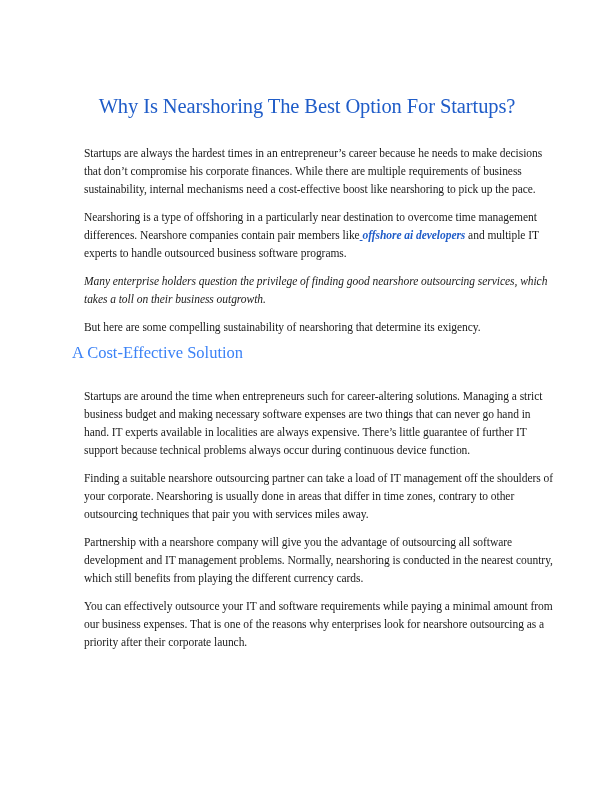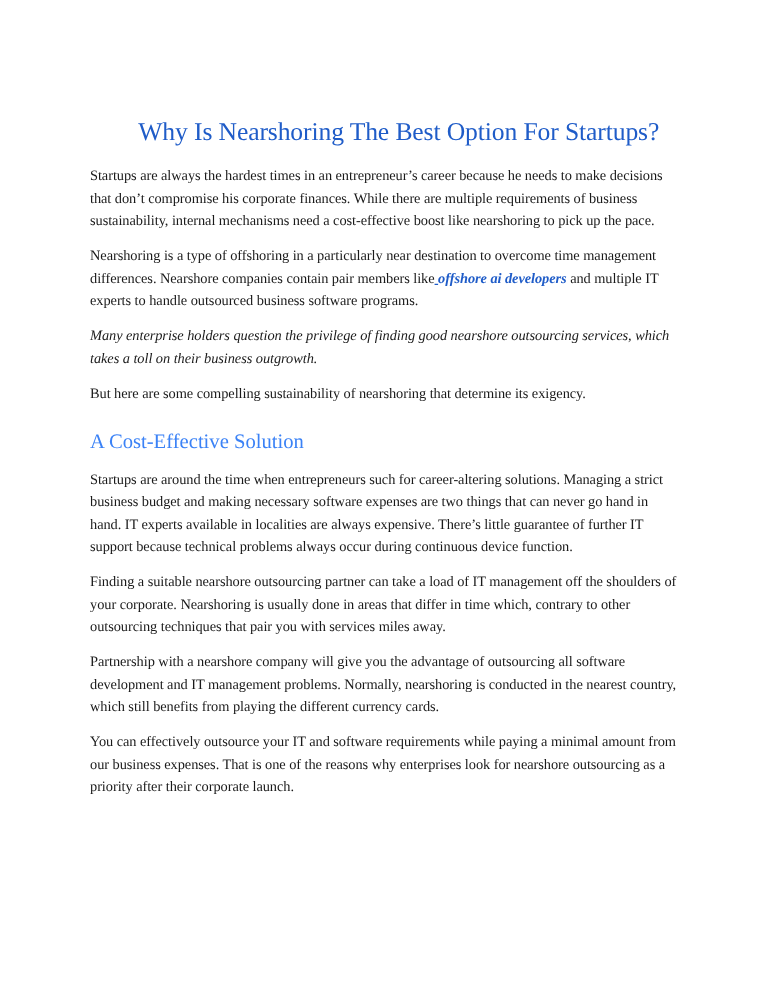--- a/index.html
+++ b/index.html
@@ -17,37 +17,37 @@
   }
   .page {
     position: absolute;
     left: 72px;
     top: 0;
     width: 470px;
   }
   .title {
     position: absolute;
     top: 93px;
-    left: 12px;
+    left: 0;
     width: 470px;
     text-align: center;
     font-size: 20.5px;
     color: #1f5cc8;
     font-weight: normal;
     margin: 0;
     line-height: 26px;
     letter-spacing: -0.1px;
   }
   .para {
     position: absolute;
     left: 0;
     width: 470px;
     font-size: 11.5px;
     line-height: 18px;
-    margin: 0;
+    margin: 12px;
     letter-spacing: -0.05px;
   }
   .h2 {
     position: absolute;
     left: 0;
     top: 342px;
     font-size: 16.5px;
     color: #3b82f6;
     font-weight: normal;
     margin: 0;
@@ -75,18 +75,18 @@
   <p class="para" style="top:196px;"><span>Nearshoring is a type of offshoring in a particularly near destination to overcome time management differences. Nearshore companies contain pair members like</span><span class="link-underscore"> </span><a class="link" href="#">offshore ai developers</a><span> and multiple IT experts to handle outsourced business software programs.</span></p>
 
   <p class="para" style="top:260px;font-style:italic;">Many enterprise holders question the privilege of finding good nearshore outsourcing services, which takes a toll on their business outgrowth.</p>
 
   <p class="para" style="top:306px;">But here are some compelling sustainability of nearshoring that determine its exigency.</p>
 
   <h2 class="h2">A Cost-Effective Solution</h2>
 
   <p class="para" style="top:375px;">Startups are around the time when entrepreneurs such for career-altering solutions. Managing a strict business budget and making necessary software expenses are two things that can never go hand in hand. IT experts available in localities are always expensive. There’s little guarantee of further IT support because technical problems always occur during continuous device function.</p>
 
-  <p class="para" style="top:457px;">Finding a suitable nearshore outsourcing partner can take a load of IT management off the shoulders of your corporate. Nearshoring is usually done in areas that differ in time which, contrary to other outsourcing techniques that pair you with services miles away.</p>
+  <p class="para" style="top:457px;">Finding a suitable nearshore outsourcing partner can take a load of IT management off the shoulders of your corporate. Nearshoring is usually done in areas that differ in time zones, contrary to other outsourcing techniques that pair you with services miles away.</p>
 
   <p class="para" style="top:521px;">Partnership with a nearshore company will give you the advantage of outsourcing all software development and IT management problems. Normally, nearshoring is conducted in the nearest country, which still benefits from playing the different currency cards.</p>
 
   <p class="para" style="top:585px;">You can effectively outsource your IT and software requirements while paying a minimal amount from our business expenses. That is one of the reasons why enterprises look for nearshore outsourcing as a priority after their corporate launch.</p>
 </div>
 
 </body></html>

